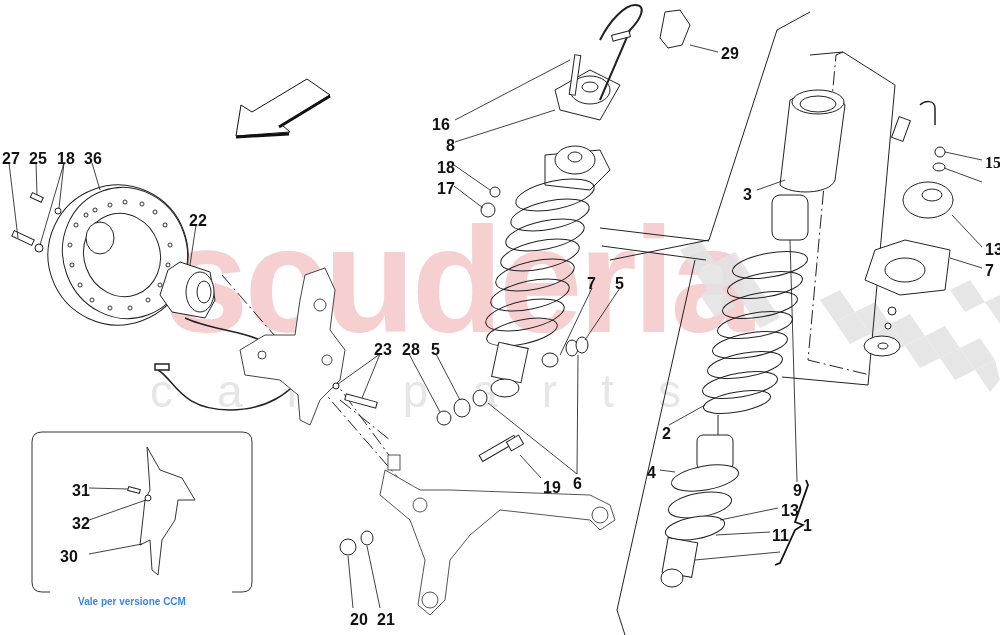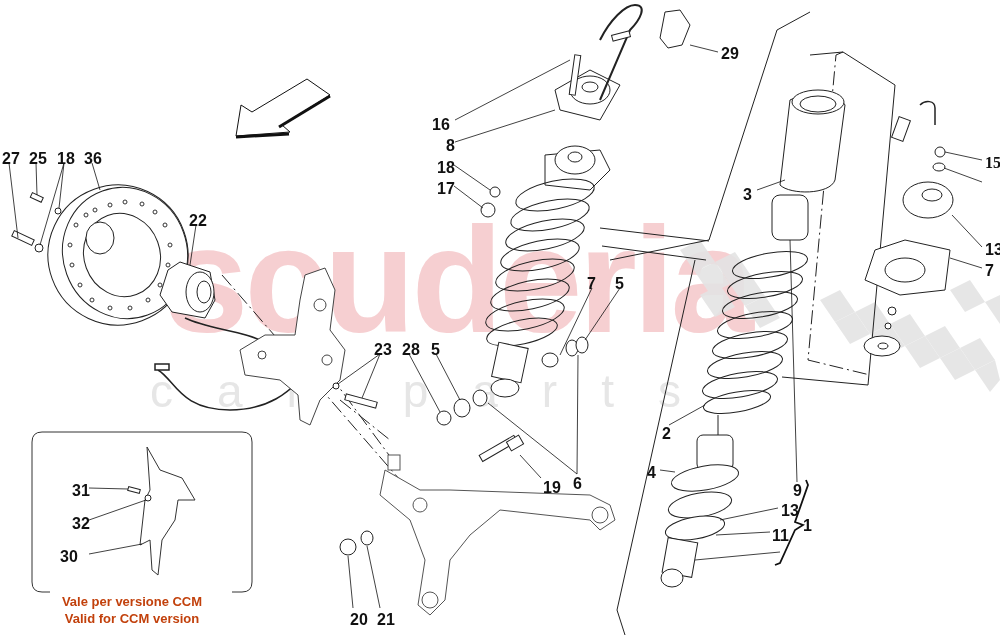--- a/index.html
+++ b/index.html
@@ -2,21 +2,21 @@
 <html><head>
 <meta charset="utf-8">
 <style>
   html, body { margin: 0; padding: 0; background: #ffffff; }
   body { width: 1000px; height: 635px; position: relative; overflow: hidden; font-family: "Liberation Sans", sans-serif; }
   #stage { position: absolute; left: 0; top: 0; width: 1000px; height: 635px; }
   .wm-text { position: absolute; color: #f6cfd1; font-family: "Liberation Sans", sans-serif; font-weight: bold; pointer-events: none; }
   .wm-main { left: 165px; top: 205px; font-size: 150px; letter-spacing: -4px; line-height: 1; }
   .wm-sub { left: 150px; top: 368px; font-size: 46px; letter-spacing: 44px; color: #e6e6e6; font-weight: normal; line-height: 1; }
   .label { position: absolute; font-size: 16px; font-weight: bold; color: #111; line-height: 1; white-space: nowrap; }
-  .inset-caption { position: absolute; font-size: 13px; font-weight: bold; color: #c2410c; text-align: center; width: 240px; left: 12px; line-height: 17px; }
+  .inset-caption { position: absolute; font-size: 10px; font-weight: bold; color: #3b82f6; text-align: center; width: 240px; left: 12px; line-height: 17px; }
   svg { position: absolute; left: 0; top: 0; }
 </style>
 </head>
 <body>
 
 <div id="stage">
 
   <div class="wm-text wm-main">scuderia</div>
   <div class="wm-text wm-sub">car parts</div>
 
@@ -305,14 +305,13 @@
       <div class="label" style="left: 543px; top: 480px;">19</div>
       <div class="label" style="left: 573px; top: 476px;">6</div>
       <div class="label" style="left: 350px; top: 612px;">20</div>
       <div class="label" style="left: 377px; top: 612px;">21</div>
       <div class="label" style="left: 72px; top: 483px;">31</div>
       <div class="label" style="left: 72px; top: 516px;">32</div>
       <div class="label" style="left: 60px; top: 549px;">30</div>
     </div>
 
   <div class="inset-caption" style="top:593px;">Vale per versione CCM</div>
-  <div class="inset-caption" style="top:610px;">Valid for CCM version</div>
 </div>
 
 </body></html>

